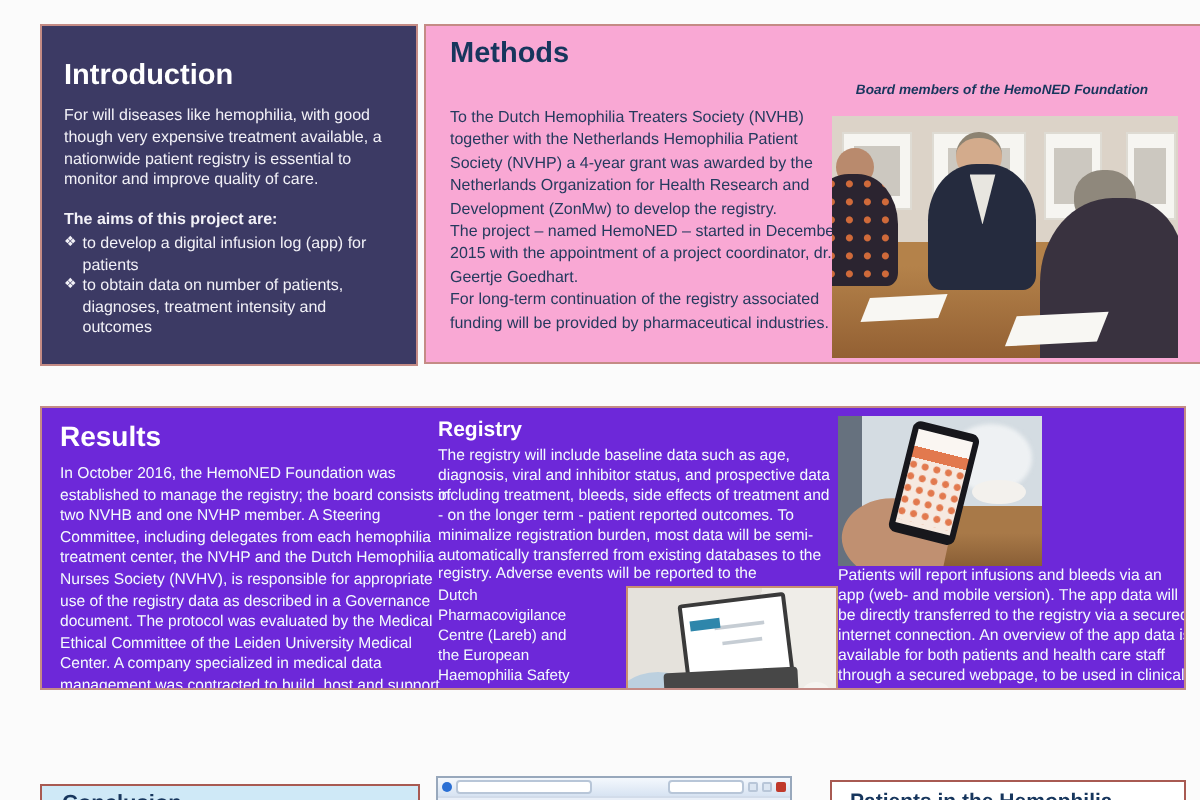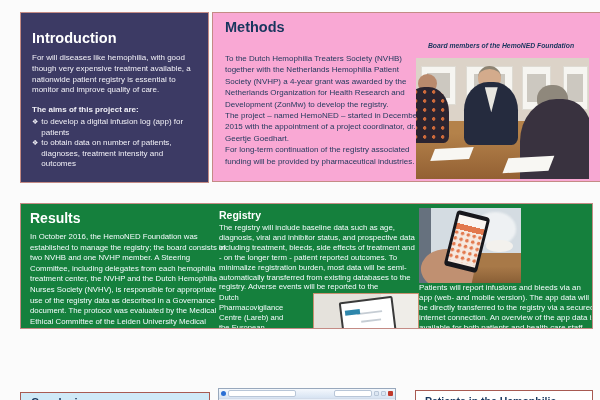--- a/index.html
+++ b/index.html
@@ -46,21 +46,21 @@
   .board .p2:after{content:"";position:absolute;left:38%;top:8%;width:24%;height:40%;background:#e8e6e0;
                    clip-path:polygon(0 0,100% 0,50% 100%);}
   .board .h2h{left:36%;top:7%;width:13%;height:17%;background:#d3ab8c;border-top:3px solid #8d8372;}
   .board .p3{left:60%;top:34%;width:42%;height:70%;background:#39323f;border-radius:50% 40% 0 0;}
   .board .h3h{left:70%;top:22%;width:18%;height:24%;background:#8f887c;border-radius:46%;}
   .board .paper{position:absolute;background:#f8f7f3;transform:skewX(-24deg) rotate(-3deg);}
   .board .pa1{left:10%;top:74%;width:22%;height:10%;}
   .board .pa2{left:52%;top:82%;width:26%;height:12%;}
 
   
-  .results{left:20px;top:203px;width:573px;height:126px;background:#15803d;
+  .results{left:20px;top:203px;width:573px;height:142px;background:#6d28d9;
            border:1px solid #c48b85;color:#f4fbfd;overflow:hidden;}
   .results h2{margin:0;font-size:14px;color:#ffffff;}
   .results h3{margin:0;font-size:10.5px;color:#ffffff;}
   .results p{margin:0;font-size:7.8px;line-height:10.6px;}
   .col1{position:absolute;left:9px;top:6px;width:196px;}
   .col1 h2{margin-bottom:6px;}
   .col2{position:absolute;left:198px;top:5px;width:200px;}
   .col2 h3{margin-bottom:2px;}
   .col2 p{line-height:9.9px;}
   .wrap-row{display:flex;gap:20px;align-items:flex-start;margin-top:1px;}

